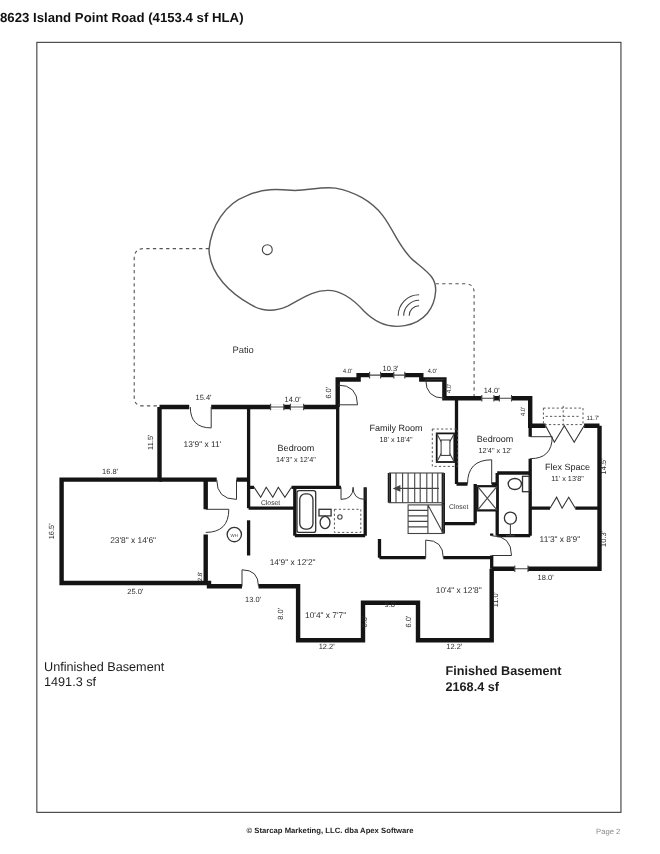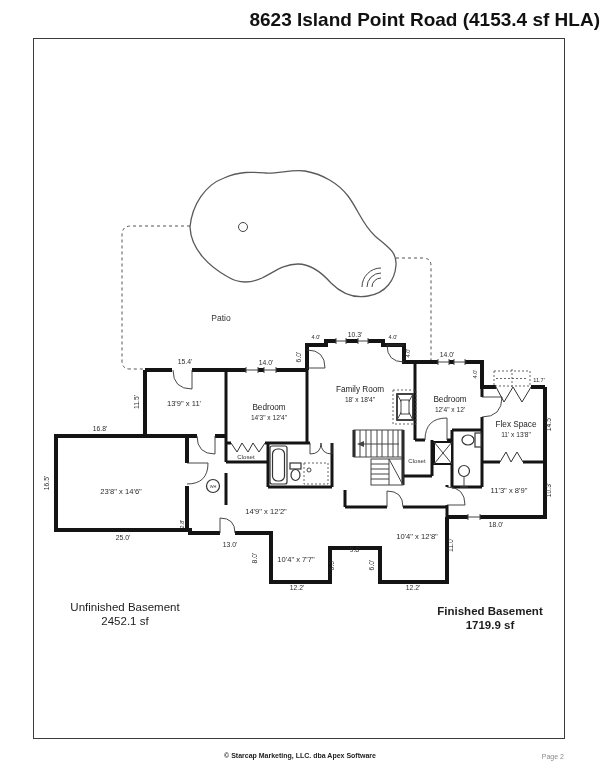--- a/index.html
+++ b/index.html
@@ -1,19 +1,19 @@
 <!DOCTYPE html>
 <html><head>
 <meta charset="utf-8">
 <style>
   html,body{margin:0;padding:0;background:#ffffff;}
   .page{position:relative;width:600px;height:776px;background:#ffffff;overflow:hidden;
         font-family:"Liberation Sans", sans-serif;color:#222;}
-  .title{position:absolute;top:9px;left:0;width:600px;text-align:right;
-         font-size:19px;font-weight:bold;color:#111;}
+  .title{position:absolute;top:9px;left:0;width:600px;text-align:left;
+         font-size:12px;font-weight:bold;color:#111;}
   .plan-border{position:absolute;left:33px;top:38px;width:532px;height:701px;
                border:1.5px solid #3c3c3c;box-sizing:border-box;background:#fff;}
   svg.plan{position:absolute;left:0;top:0;}
   .wall{stroke:#141414;stroke-width:4;fill:none;}
   .iwall{stroke:#141414;stroke-width:3;fill:none;}
   .thin{stroke:#444;stroke-width:1;fill:none;}
   .fix{stroke:#333;stroke-width:1.2;fill:#fff;}
   .dash{stroke:#555;stroke-width:1;fill:none;stroke-dasharray:3 3;}
   .fdash{stroke:#555;stroke-width:0.9;fill:none;stroke-dasharray:2 2;}
   .door{stroke:#333;stroke-width:0.9;fill:none;}
@@ -21,21 +21,21 @@
   .zig{stroke:#333;stroke-width:1;fill:none;}
   text.lbl{font-family:"Liberation Sans", sans-serif;fill:#2b2b2b;text-anchor:middle;}
   text.dim{font-size:6.8px;}
   text.dimsmall{font-size:5.6px;}
   text.room{font-size:8.2px;fill:#1d1d1d;}
   text.roomsub{font-size:6.6px;}
   text.roomdim{font-size:7.6px;}
   text.closet{font-size:6.2px;fill:#333;}
   text.patio{font-size:8.5px;fill:#333;}
   text.wh{font-size:4px;fill:#333;}
-  .area-label{position:absolute;text-align:center;font-size:11.5px;line-height:14px;color:#1d1d1d;}
+  .area-label{position:absolute;text-align:left;font-size:11.5px;line-height:14px;color:#1d1d1d;}
   .footer-copy{position:absolute;top:752px;left:0;width:600px;text-align:center;
                font-size:7px;font-weight:bold;color:#222;}
   .footer-page{position:absolute;top:753px;right:36px;font-size:7px;color:#8a8a8a;}
 </style>
 </head>
 <body>
 
 <div class="page">
 
   <div class="title">8623 Island Point Road (4153.4 sf HLA)</div>
@@ -250,23 +250,23 @@
         <text x="355" y="552" class="lbl dim">9.8'</text>
         <text x="374" y="565" class="lbl dim" transform="rotate(-90 374 565)">6.0'</text>
         <text x="413" y="590" class="lbl dim">12.2'</text>
         <text x="453" y="545" class="lbl dim" transform="rotate(-90 453 545)">11.0'</text>
         <text x="496" y="527" class="lbl dim">18.0'</text>
       </g>
   </svg>
 
   <div class="area-label" style="left:40px;top:600px;width:170px;">
     <div>Unfinished Basement</div>
-    <div>2452.1 sf</div>
+    <div>1491.3 sf</div>
   </div>
   <div class="area-label" style="left:405px;top:604px;width:170px;font-weight:bold;">
     <div>Finished Basement</div>
-    <div>1719.9 sf</div>
+    <div>2168.4 sf</div>
   </div>
 
   <div class="footer-copy">© Starcap Marketing, LLC. dba Apex Software</div>
   <div class="footer-page">Page 2</div>
 
 </div>
 
 </body></html>

